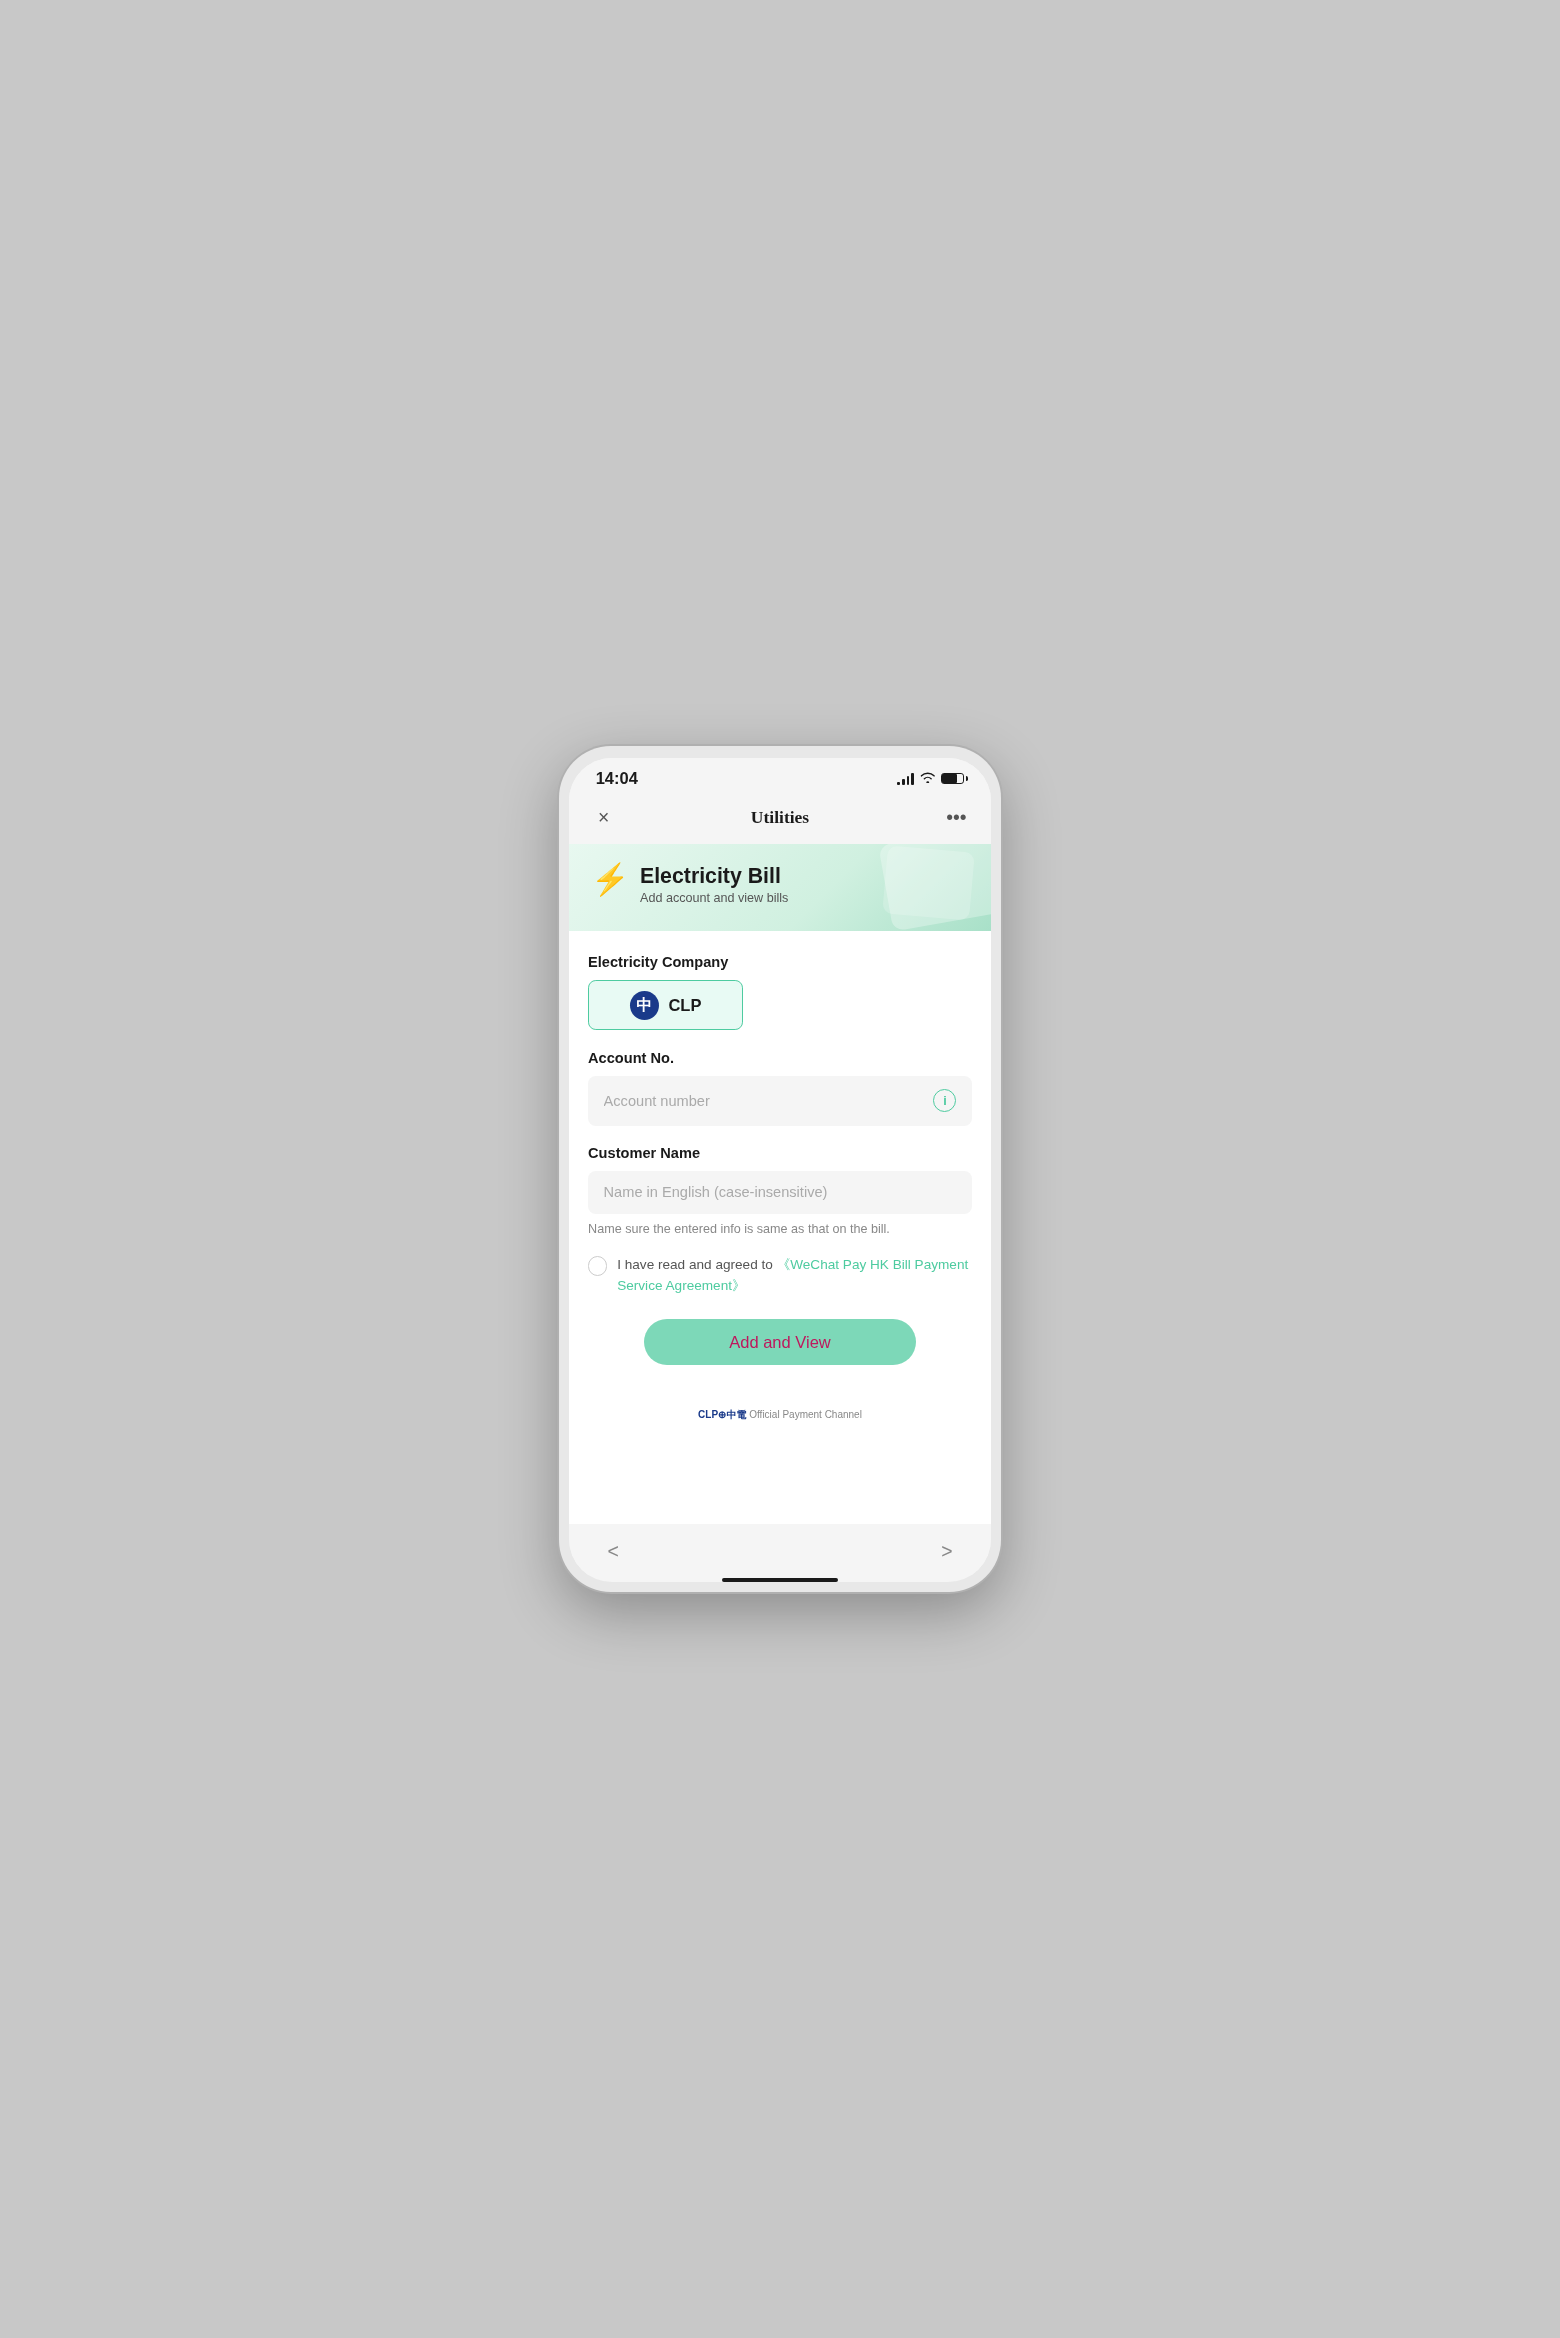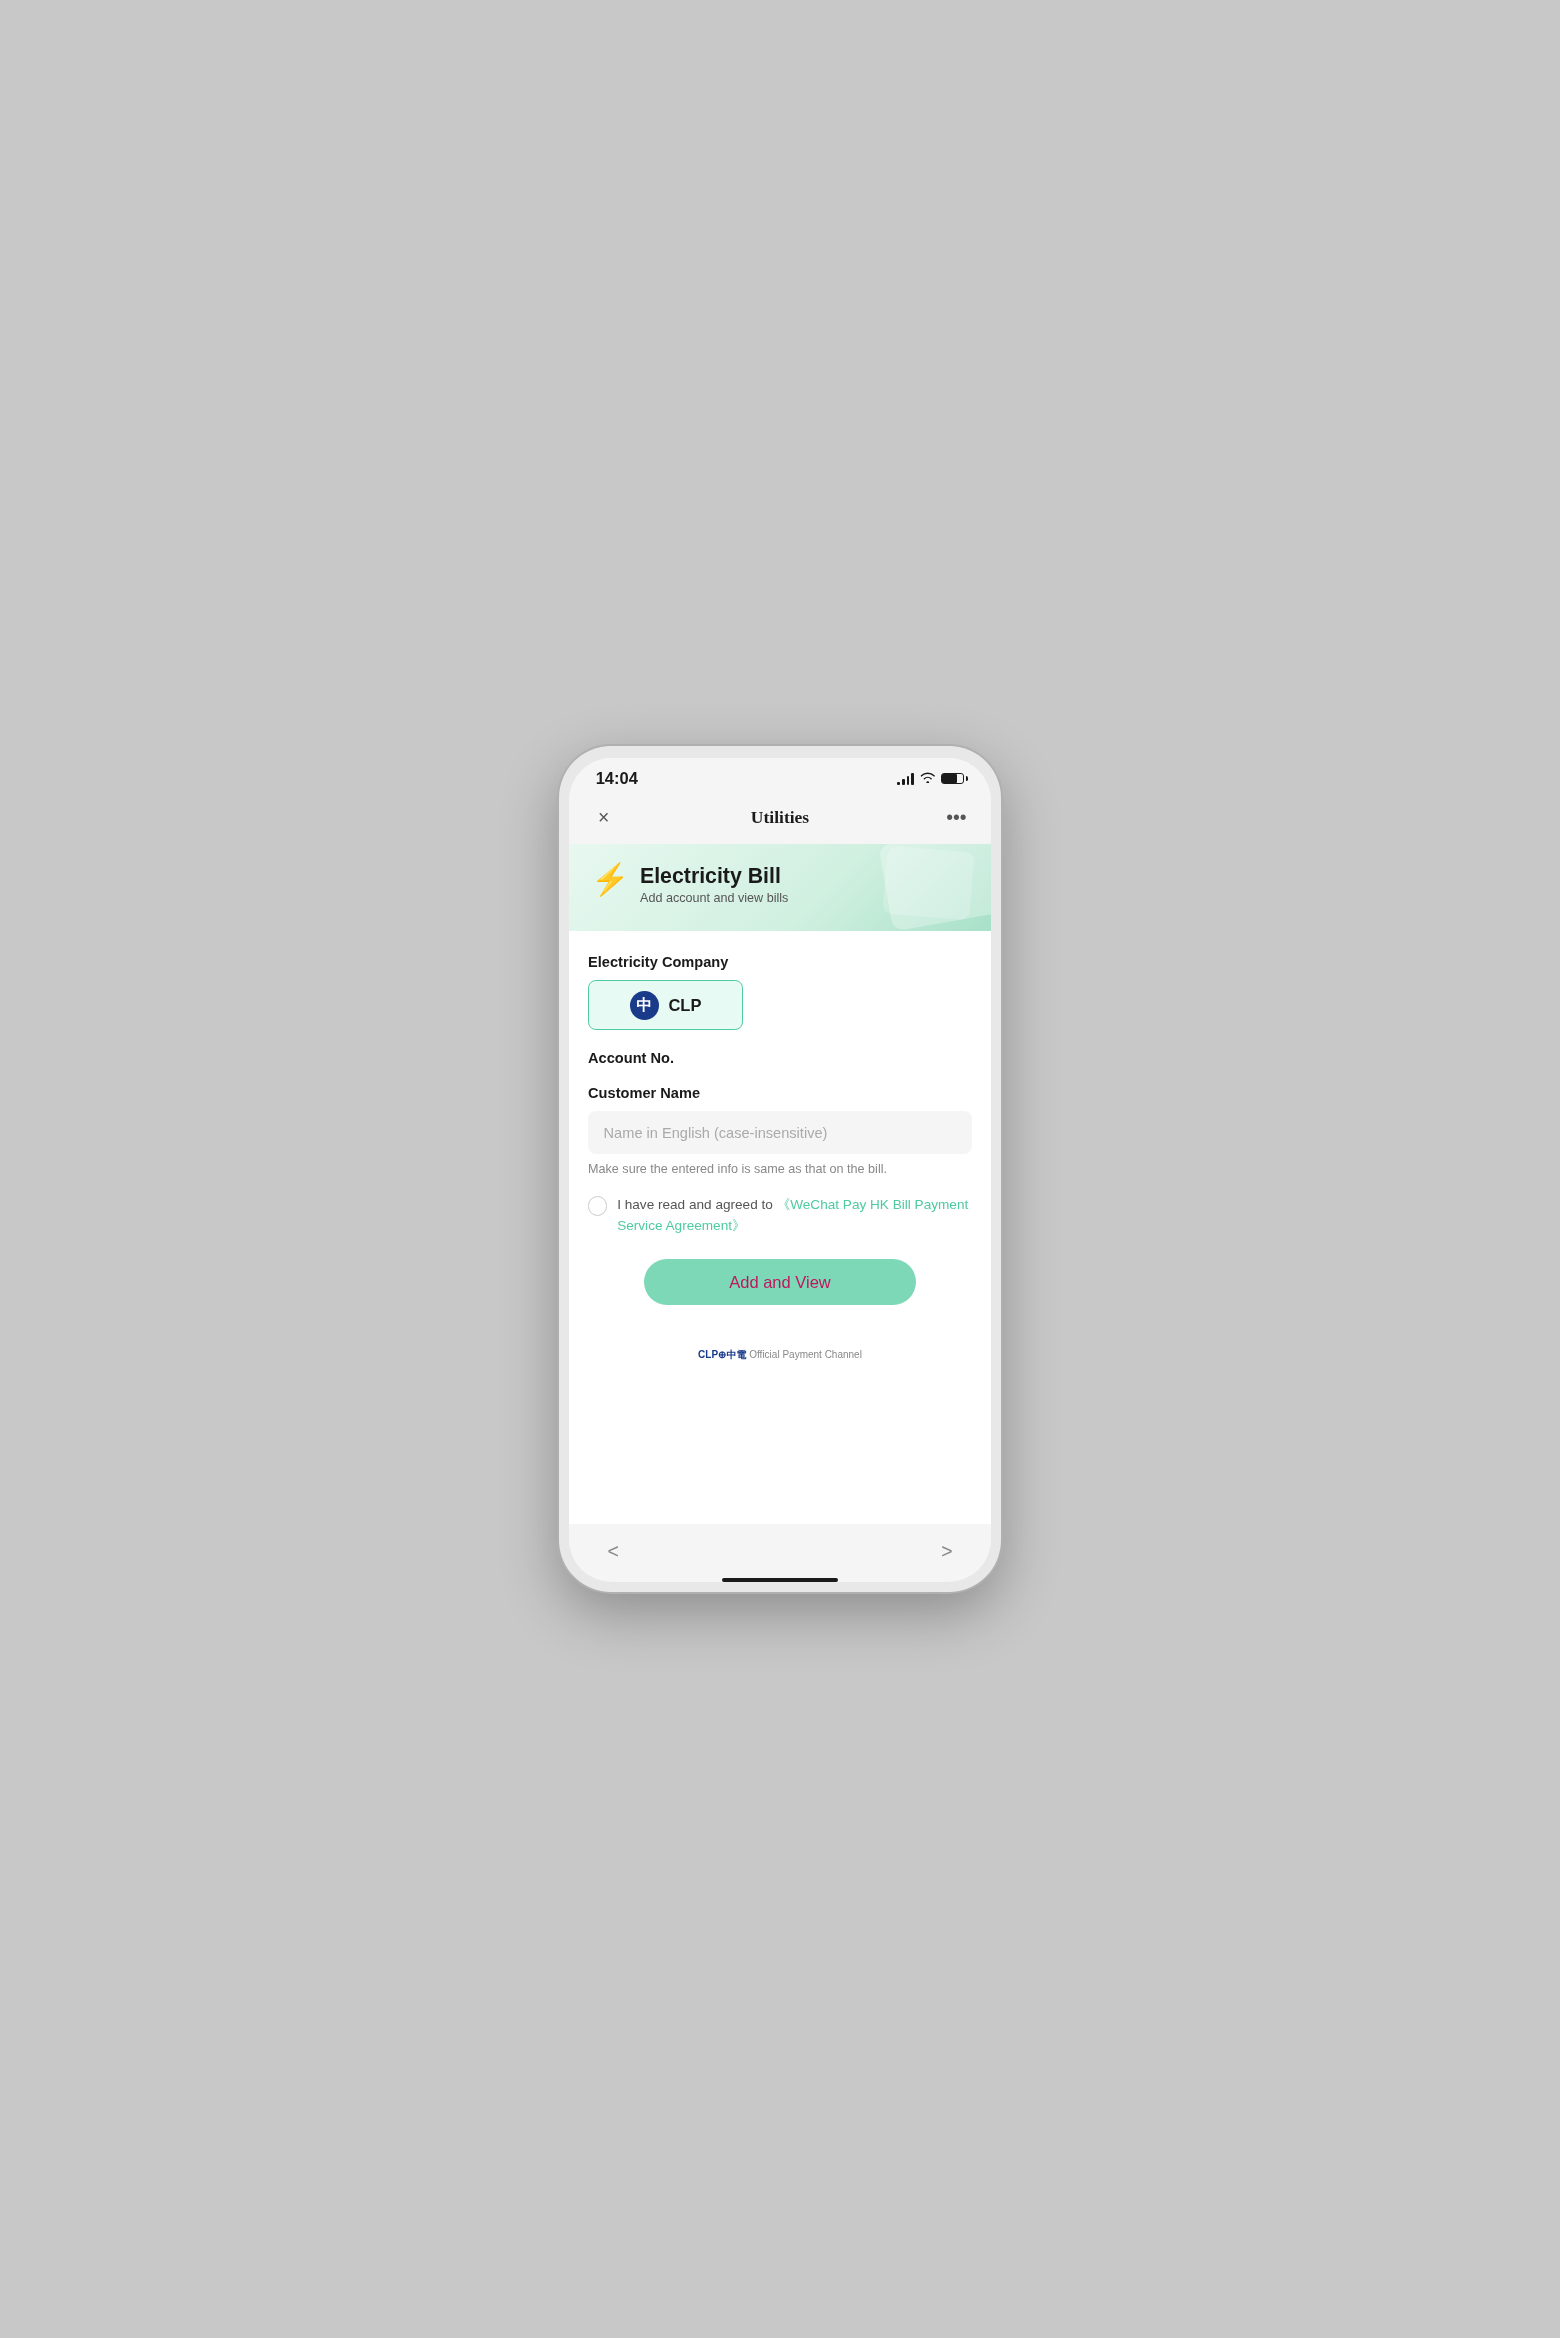--- a/index.html
+++ b/index.html
@@ -424,28 +424,32 @@
       <div class="form-section">
         <span class="form-label">Electricity Company</span>
         <div class="clp-button">
           <div class="clp-logo-circle">中</div>
           <span class="clp-text">CLP</span>
         </div>
       </div>
 
       <div class="form-section">
         <span class="form-label">Account No.</span>
+        <div class="input-wrapper">
+          <input class="input-field" type="text" placeholder="Account number" style="">
+          <div class="info-icon">i</div>
+        </div>
       </div>
 
       <div class="form-section">
         <span class="form-label">Customer Name</span>
         <div class="input-wrapper">
           <input class="input-field" type="text" placeholder="Name in English (case-insensitive)" style="">
         </div>
-        <div class="form-hint">Make sure the entered info is same as that on the bill.</div>
+        <div class="form-hint">Name sure the entered info is same as that on the bill.</div>
       </div>
 
       <div class="agreement-section">
         <div class="checkbox-circle"></div>
         <div class="agreement-text">
           <span>I have read and agreed to </span><span class="agreement-link">《WeChat Pay HK Bill Payment Service Agreement》</span>
         </div>
       </div>
 
       <button class="add-view-btn">Add and View</button>

